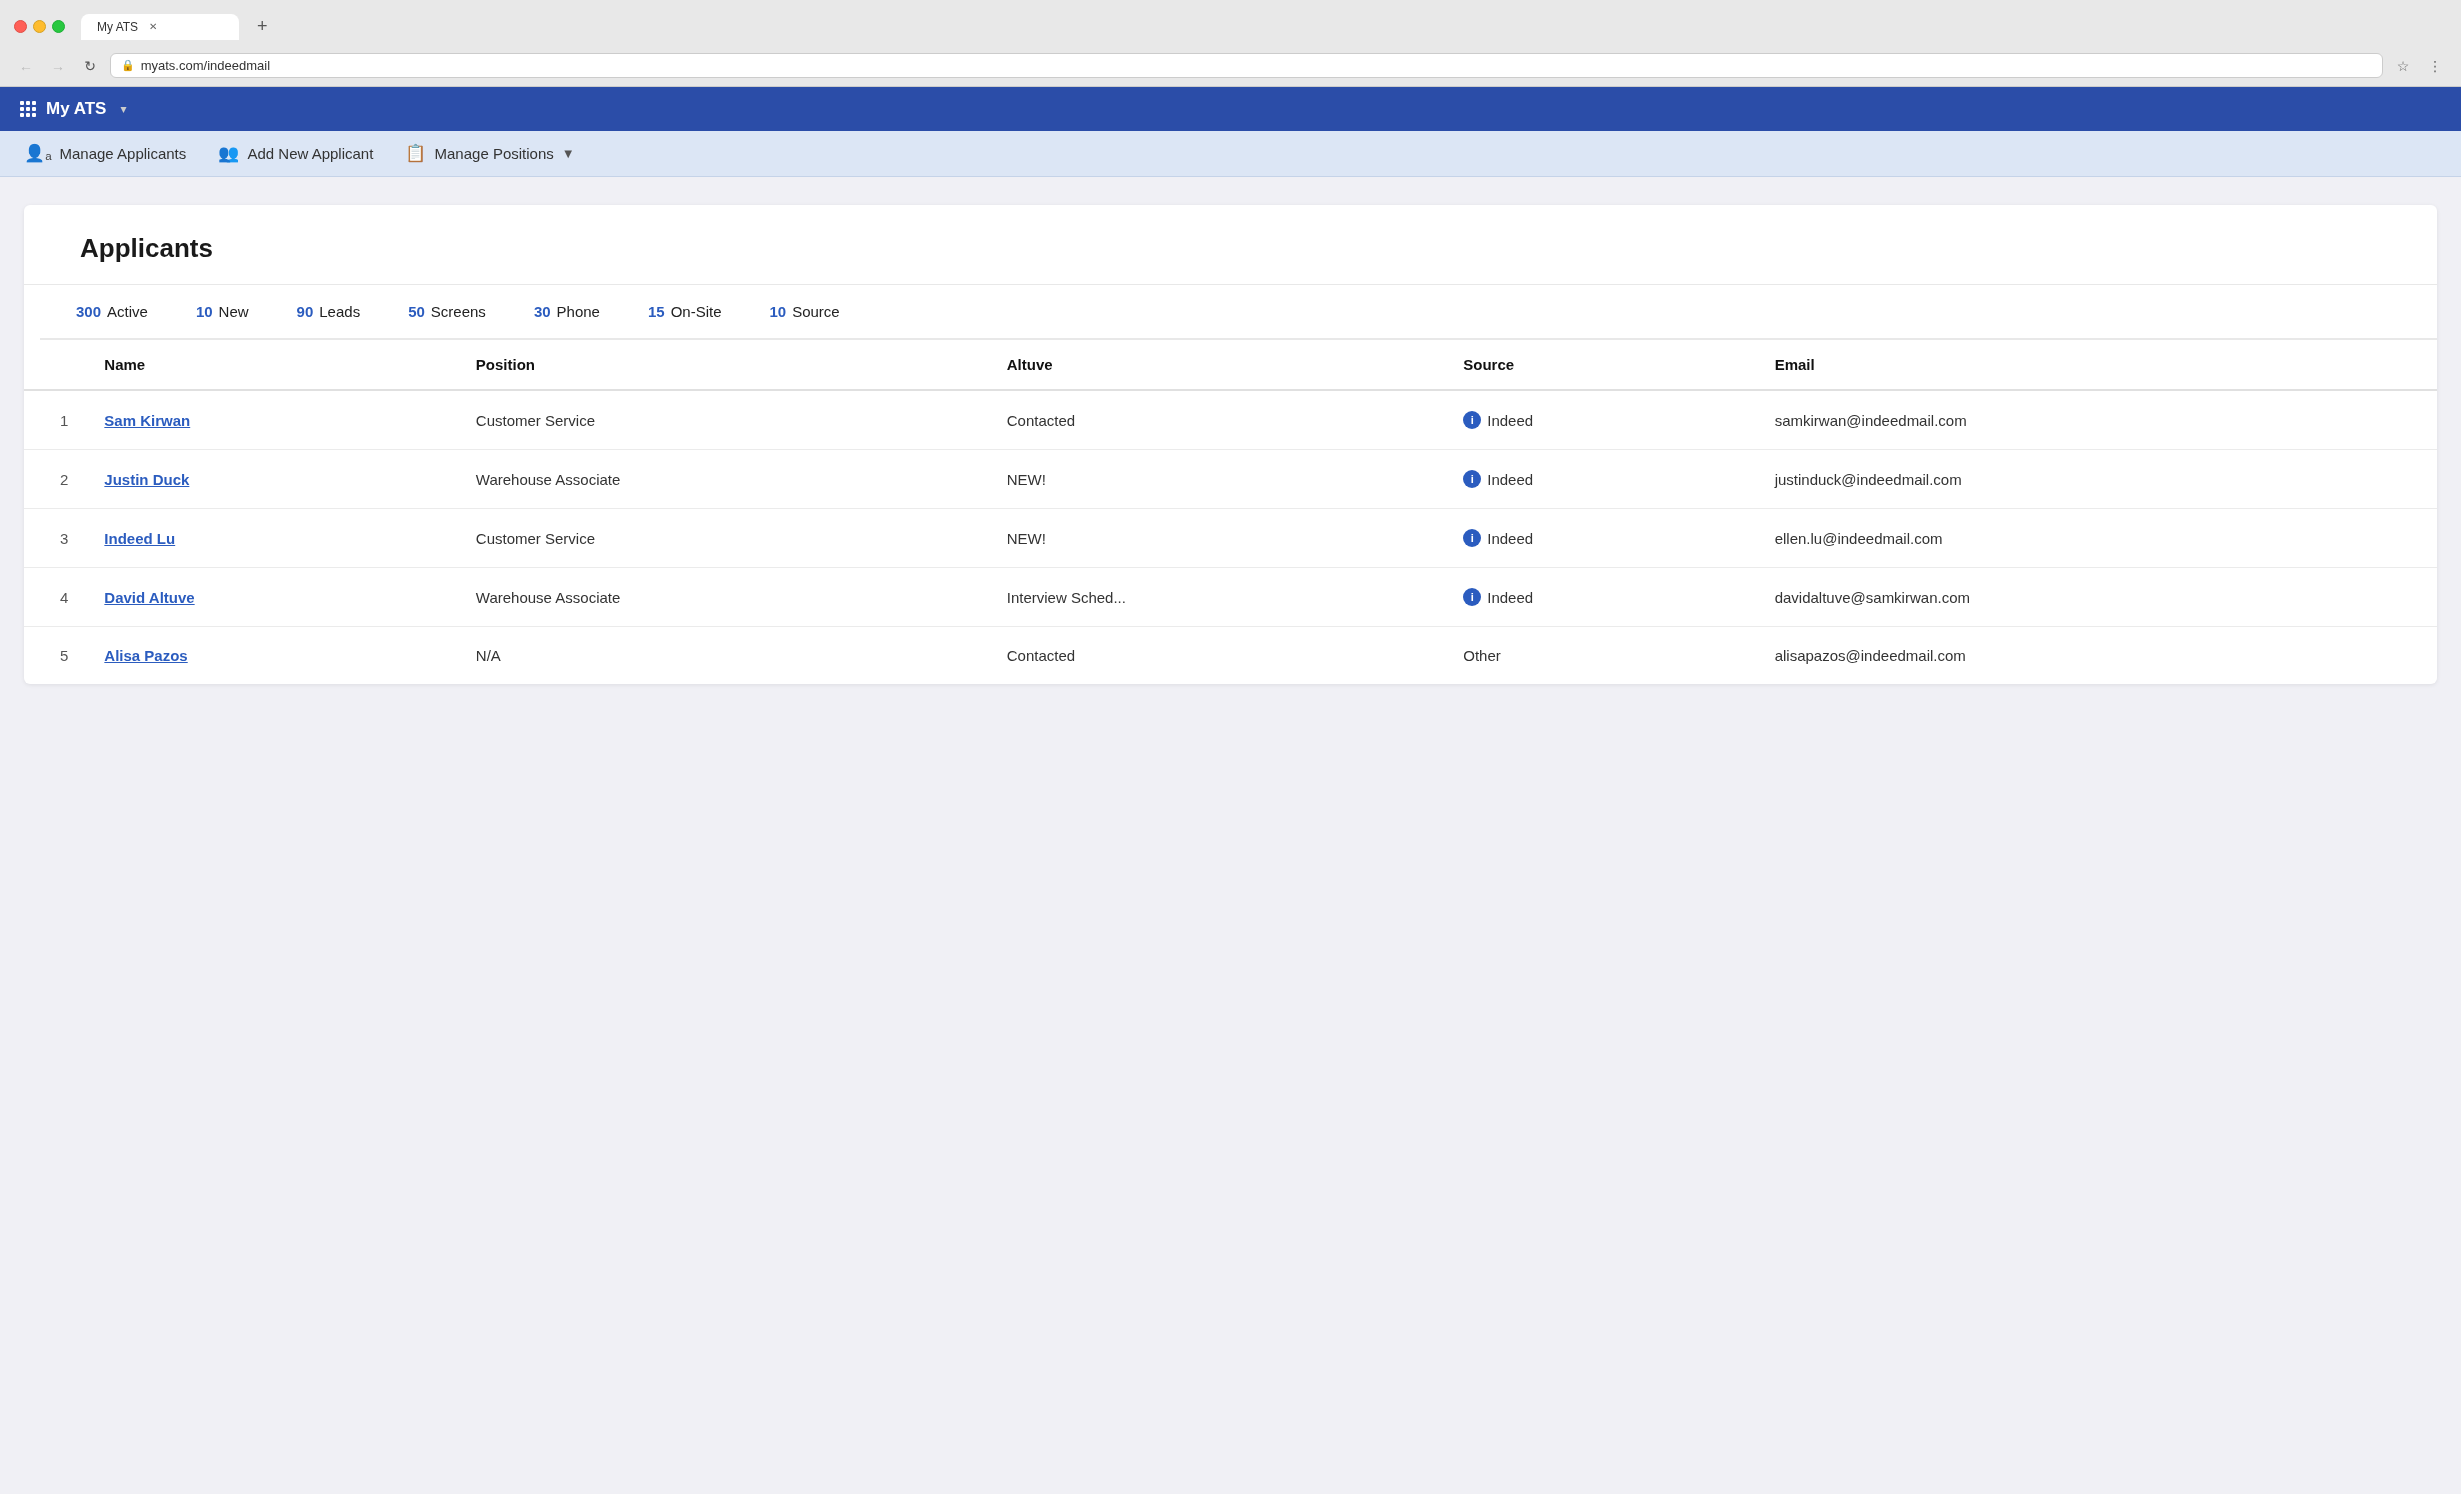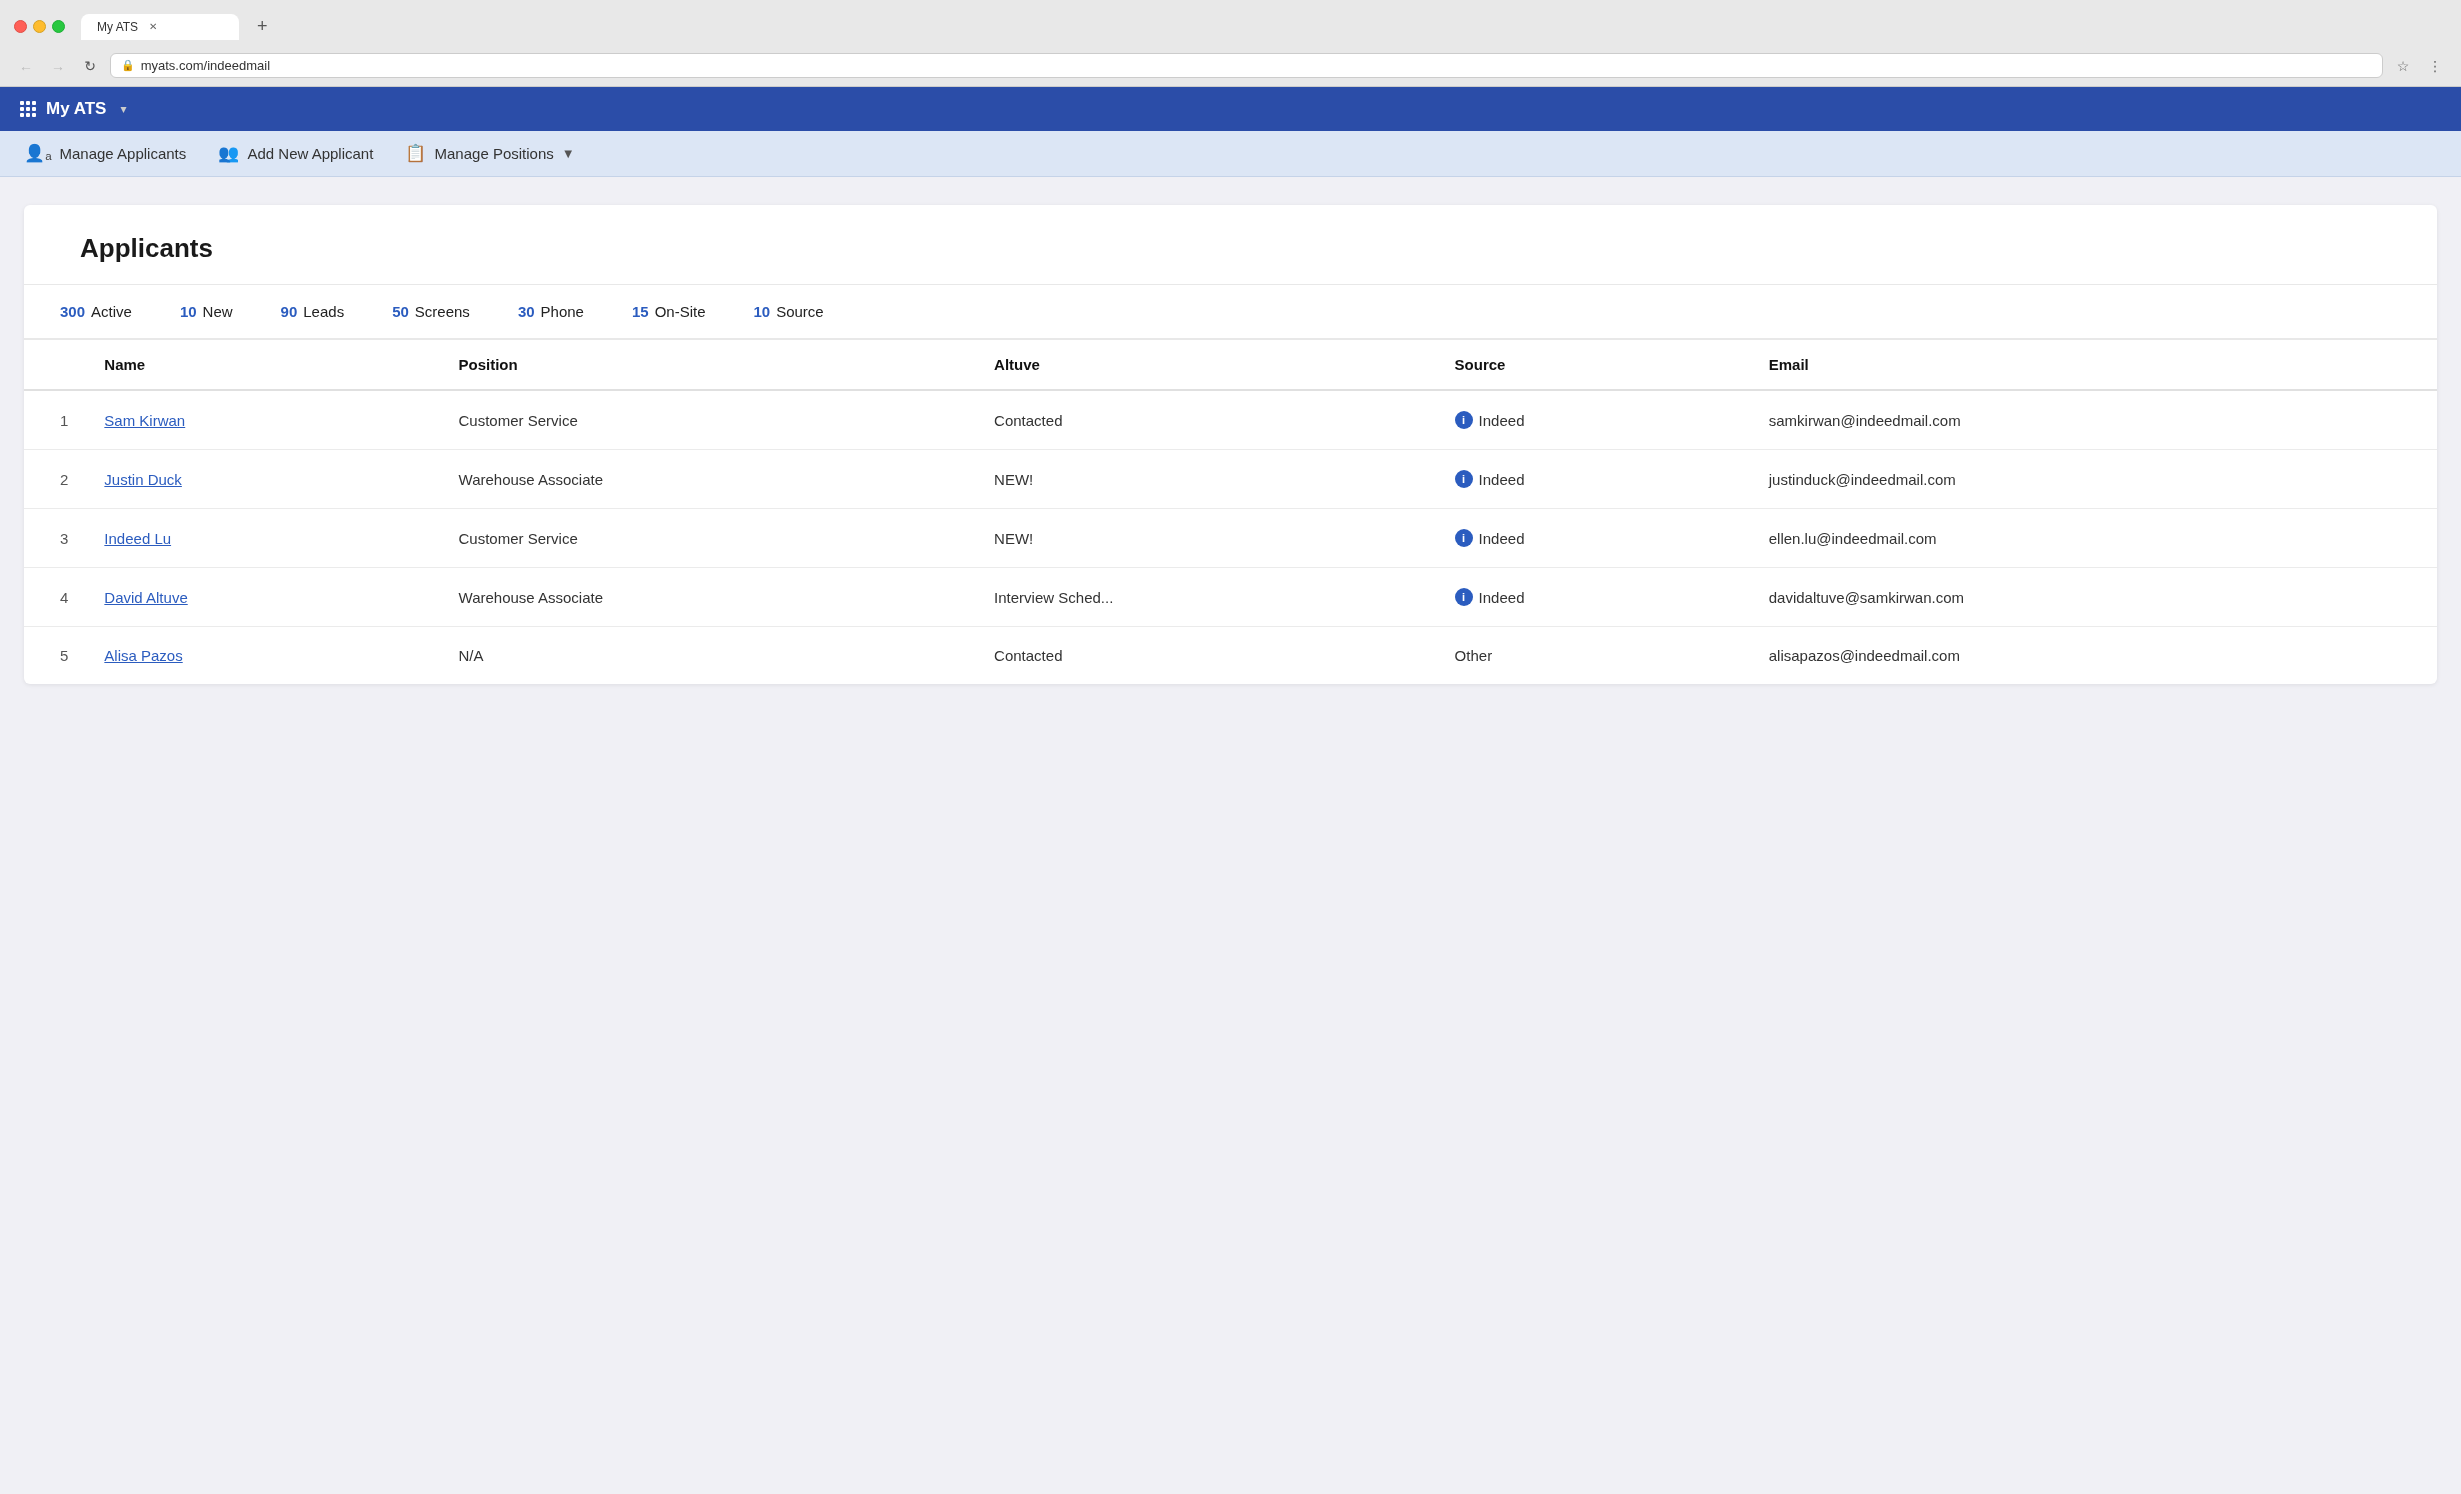--- a/index.html
+++ b/index.html
@@ -181,20 +181,21 @@
     }
 
     
     .stats-row {
       display: flex;
       align-items: center;
       padding: 18px 36px;
       gap: 48px;
       border-bottom: 2px solid #e8e8e8;
       background: #fff;
+      margin-left: 16px;
     }
     .stat-item {
       display: flex;
       gap: 6px;
       font-size: 15px;
       color: #222;
       cursor: pointer;
     }
     .stat-num {
       color: #2b5cbf;
@@ -230,21 +231,21 @@
     .applicants-table td:first-child {
       padding-left: 36px;
       color: #555;
       font-weight: 400;
     }
     .applicants-table tr:last-child td {
       border-bottom: none;
     }
     .applicant-link {
       color: #2b5cbf;
-      font-weight: 400;
+      font-weight: 700;
       text-decoration: underline;
       cursor: pointer;
       margin-top: 20px;
     }
     .source-cell {
       display: flex;
       align-items: center;
       gap: 6px;
     }
     .indeed-icon {

